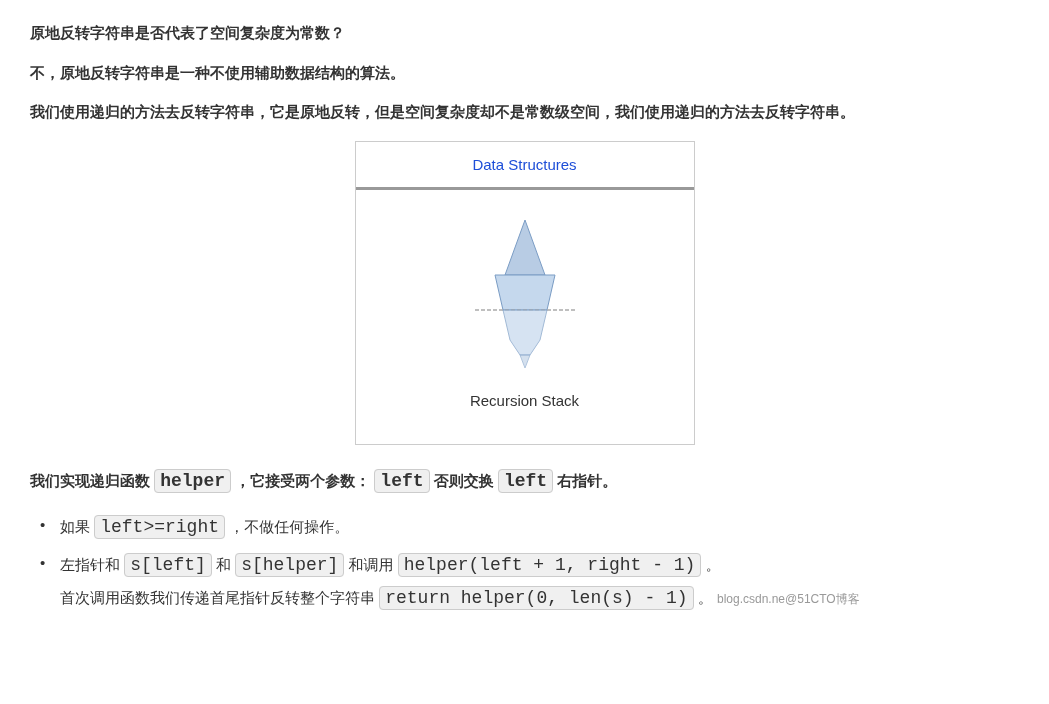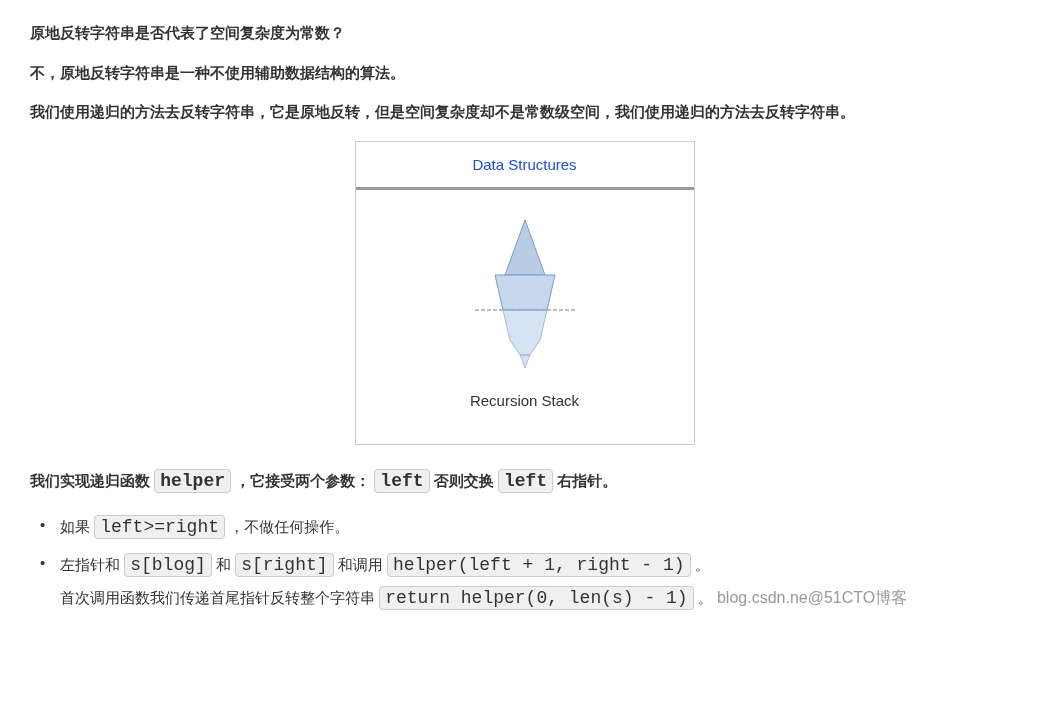--- a/index.html
+++ b/index.html
@@ -107,21 +107,21 @@
 
     .bullet-list li::before {
       content: "•";
       position: absolute;
       left: 0;
       color: #333;
     }
 
     .watermark {
       color: #999;
-      font-size: 16px;
+      font-size: 12px;
       display: inline;
     }
 
     .text-inline {
       line-height: 1.8;
     }
   </style>
 </head>
 <body>
 
@@ -169,23 +169,23 @@
   </div>
 
   <ul class="bullet-list">
     <li>
       <span>如果</span>
       <code>left&gt;=right</code>
       <span>，不做任何操作。</span>
     </li>
     <li>
       <span>左指针和</span>
-      <code>s[blog]</code>
+      <code>s[left]</code>
       <span> 和 </span>
-      <code>s[right]</code>
+      <code>s[helper]</code>
       <span> 和调用 </span>
       <code>helper(left + 1, right - 1)</code>
       <span> 。</span>
       <br>
       <span>首次调用函数我们传递首尾指针反转整个字符串 </span>
       <code>return helper(0, len(s) - 1)</code>
       <span> 。</span>
       <span class="watermark">blog.csdn.ne</span><span class="watermark">@51CTO博客</span>
     </li>
   </ul>

